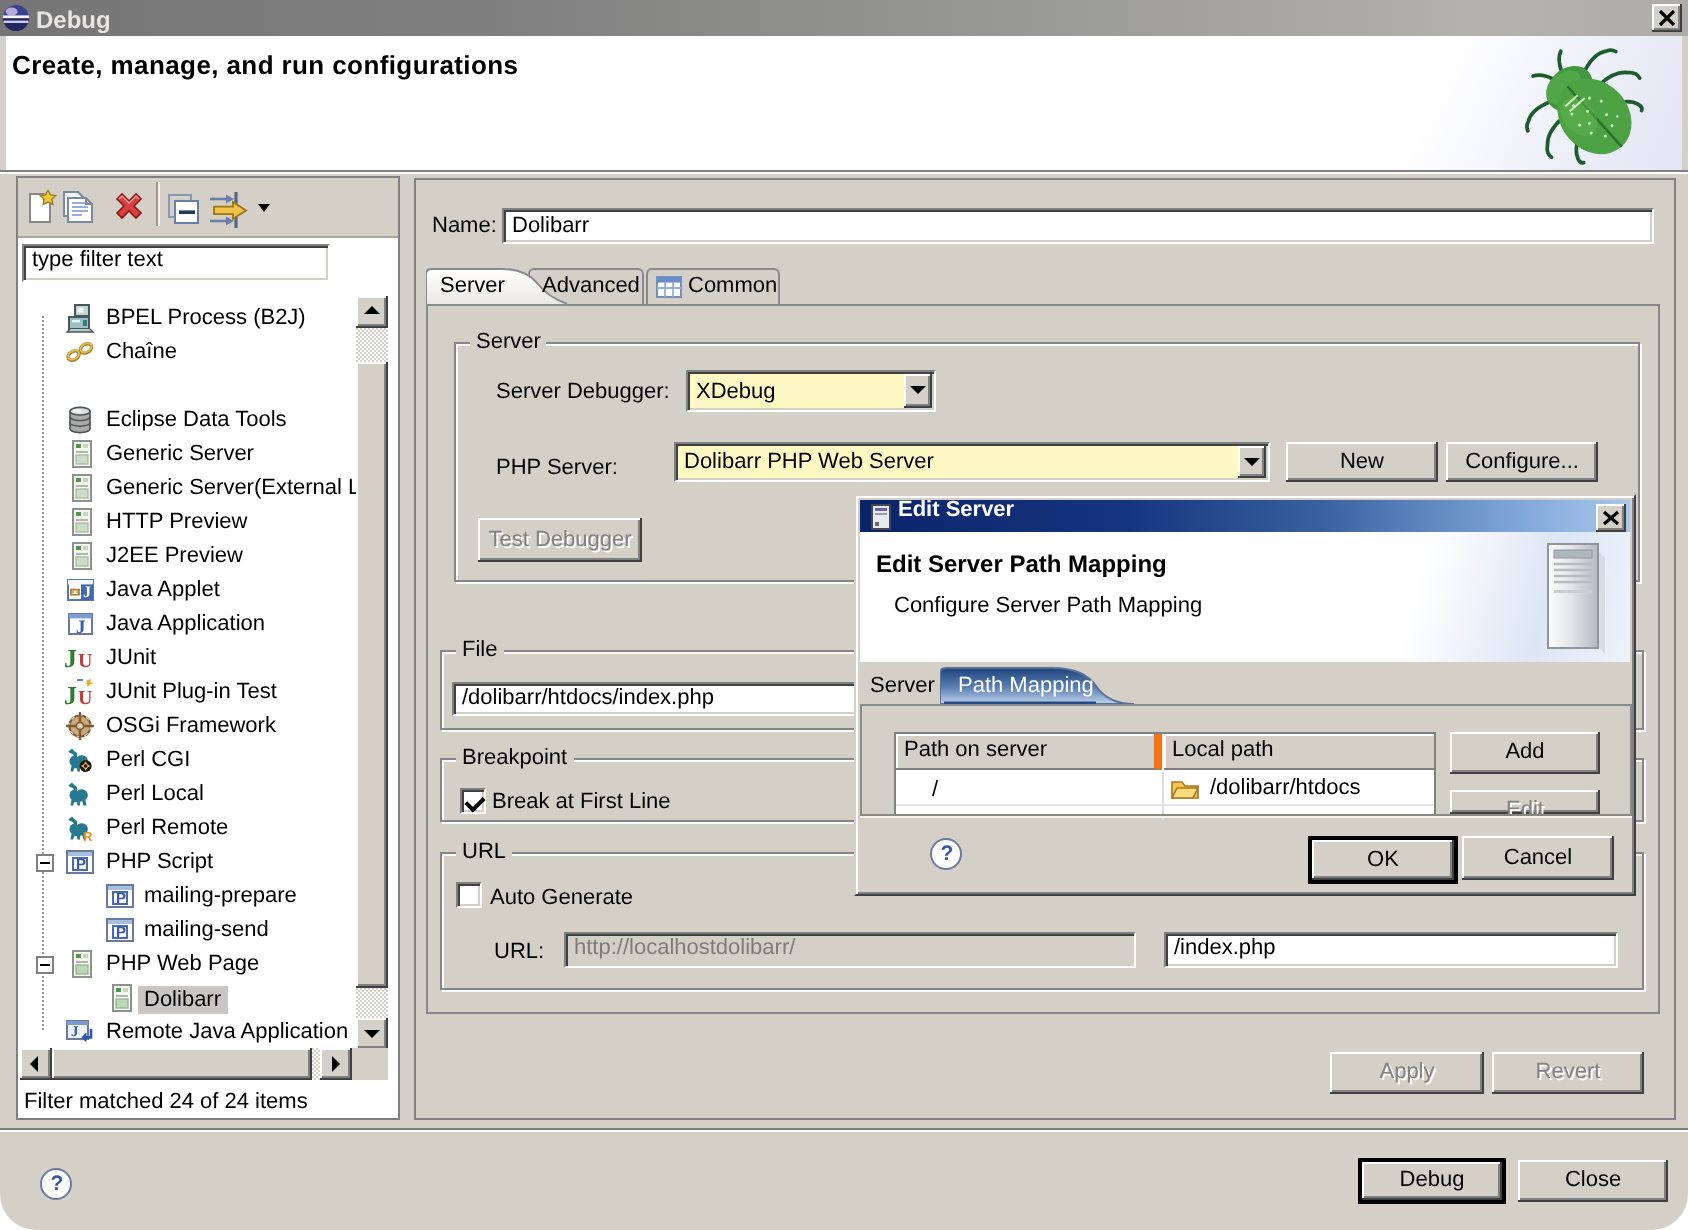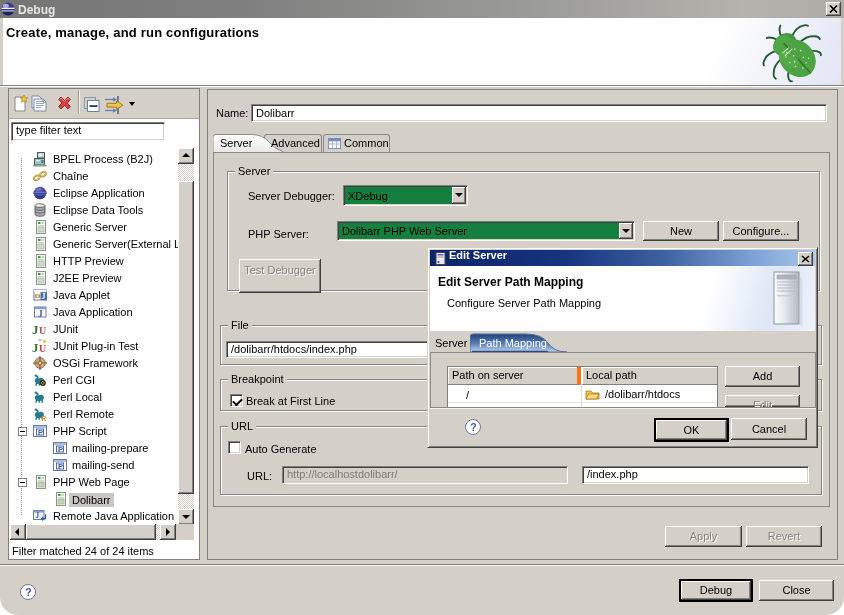--- a/index.html
+++ b/index.html
@@ -28,21 +28,21 @@
 .grp {
   position:absolute; border:1px solid #868686;
   box-shadow: 1px 1px 0 #fbfaf8, inset 1px 1px 0 #fbfaf8;
 }
 .grp > b {
   position:absolute; top:-7px; left:7px; background:#d4d0c8;
   padding:0 3px; font-weight:normal; line-height:12px;
 }
 .lbl { position:absolute; white-space:nowrap; }
 
-.combo { position:absolute; background:#15803d;
+.combo { position:absolute; background:#fef9c3;
   border:1px solid; border-color:#808080 #ffffff #ffffff #808080;
   box-shadow: inset 1px 1px 0 #404040, inset -1px -1px 0 #d4d0c8; }
 .combo span { position:absolute; left:4px; top:1px; line-height:14px; white-space:nowrap; }
 .combo i { position:absolute; right:1px; top:1px; bottom:1px; width:14px; background:#d4d0c8;
   box-shadow: inset -1px -1px 0 #404040, inset 1px 1px 0 #ffffff, inset -2px -2px 0 #808080; }
 .combo i:after { content:""; position:absolute; left:3px; top:6px; width:0; height:0;
   border-left:4px solid transparent; border-right:4px solid transparent; border-top:4px solid #000; }
 
 .cb { position:absolute; width:13px; height:13px; background:#fff;
   border:1px solid; border-color:#808080 #ffffff #ffffff #808080;
@@ -235,31 +235,20 @@
           <span class="ticon"><svg width="16" height="16">
               <g fill="none">
                 <ellipse cx="4.8" cy="9.8" rx="3" ry="2.1" stroke="#a3802a" stroke-width="1.7" transform="rotate(-30 4.8 9.8)"></ellipse>
                 <ellipse cx="11" cy="6.2" rx="3" ry="2.1" stroke="#a3802a" stroke-width="1.7" transform="rotate(-30 11 6.2)"></ellipse>
                 <ellipse cx="4.8" cy="9.5" rx="3" ry="2" stroke="#e2bc54" stroke-width="0.9" transform="rotate(-30 4.8 9.5)"></ellipse>
                 <ellipse cx="11" cy="5.9" rx="3" ry="2" stroke="#e2bc54" stroke-width="0.9" transform="rotate(-30 11 5.9)"></ellipse>
               </g>
             </svg></span>
           <span class="ttxt">Chaîne</span>
         </div>
-      <div class="trow" style="top:42px;">
-          <span class="ticon"><svg width="16" height="16">
-              <circle cx="8" cy="8" r="6.2" fill="#4a4a9c"></circle>
-              <path d="M1.8 8a6.2 6.2 0 0 0 12.4 0z" fill="#3a3a80"></path>
-              <ellipse cx="6.5" cy="4.5" rx="3.5" ry="2" fill="#7a7ac0" opacity="0.7"></ellipse>
-              <rect x="1" y="6.7" width="14" height="1.8" fill="#3848b0"></rect>
-              <rect x="1" y="6.9" width="14" height="0.7" fill="#8898e0"></rect>
-              <rect x="2" y="9.4" width="12" height="1" fill="#5868c8"></rect>
-            </svg></span>
-          <span class="ttxt">Eclipse Application</span>
-        </div>
       <div class="trow" style="top:59px;">
           <span class="ticon"><svg width="16" height="16">
               <path d="M3 3.6v8.8a5 1.9 0 0 0 10 0V3.6z" fill="#a8aaac" stroke="#505254" stroke-width="0.8"></path>
               <ellipse cx="8" cy="3.6" rx="5" ry="1.9" fill="#dedfe0" stroke="#505254" stroke-width="0.8"></ellipse>
               <path d="M3 6.4a5 1.9 0 0 0 10 0M3 9.2a5 1.9 0 0 0 10 0" fill="none" stroke="#505254" stroke-width="0.7"></path>
               <ellipse cx="6.4" cy="3.4" rx="2.2" ry="0.8" fill="#f4f5f6"></ellipse>
             </svg></span>
           <span class="ttxt">Eclipse Data Tools</span>
         </div>
       <div class="trow" style="top:76px;">
@@ -485,21 +474,21 @@
         <span style="top:2.5px;">XDebug</span>
         <i></i>
       </div>
     <div class="lbl" style="left:40px;top:138px;">PHP Server:</div>
     <div class="combo" style="left:129px;top:131px;width:298px;height:20px;">
         <span style="top:2px;">Dolibarr PHP Web Server</span>
         <i></i>
       </div>
     <div class="btn" style="left:435px;top:131px;width:76px;height:20px;line-height:20px;">New</div>
     <div class="btn" style="left:515px;top:131px;width:76px;height:20px;line-height:20px;">Configure...</div>
-    <div class="btn dis" style="left:31px;top:169px;width:82px;height:34px;line-height:22px;">Test Debugger</div>
+    <div class="btn dis" style="left:31px;top:169px;width:82px;height:22px;line-height:22px;">Test Debugger</div>
 
     <div class="grp" style="left:12px;top:235px;width:602px;height:40px;">
         <b>File</b>
       </div>
     <div class="fld" style="left:18px;top:251px;width:590px;height:17px;line-height:14px;">/dolibarr/htdocs/index.php</div>
 
     <div class="grp" style="left:12px;top:289px;width:602px;height:32px;">
         <b>Breakpoint</b>
       </div>
     <div class="cb checked" style="left:22px;top:304px;"></div>

